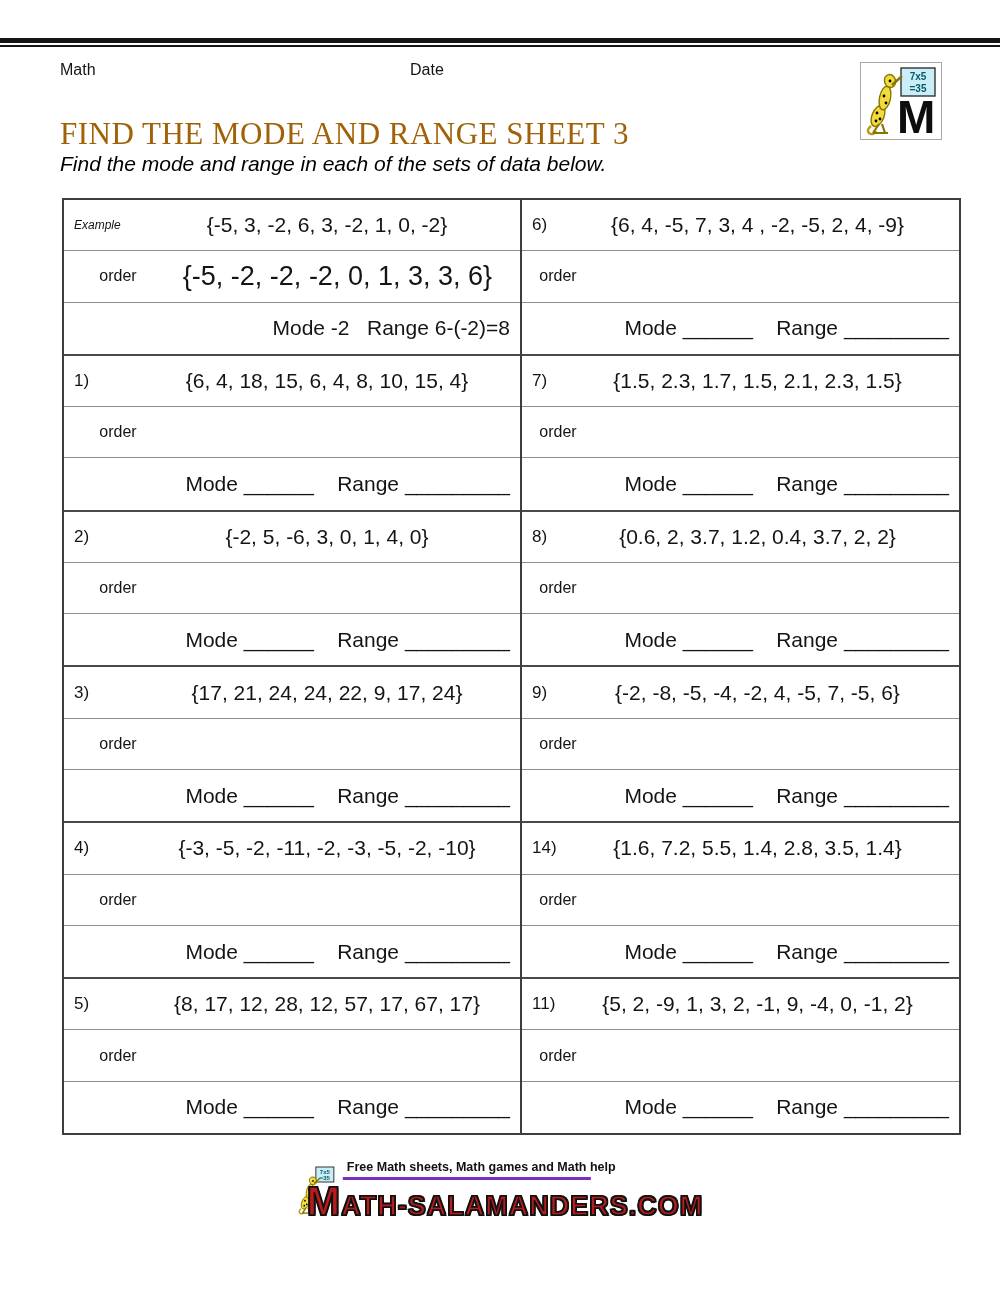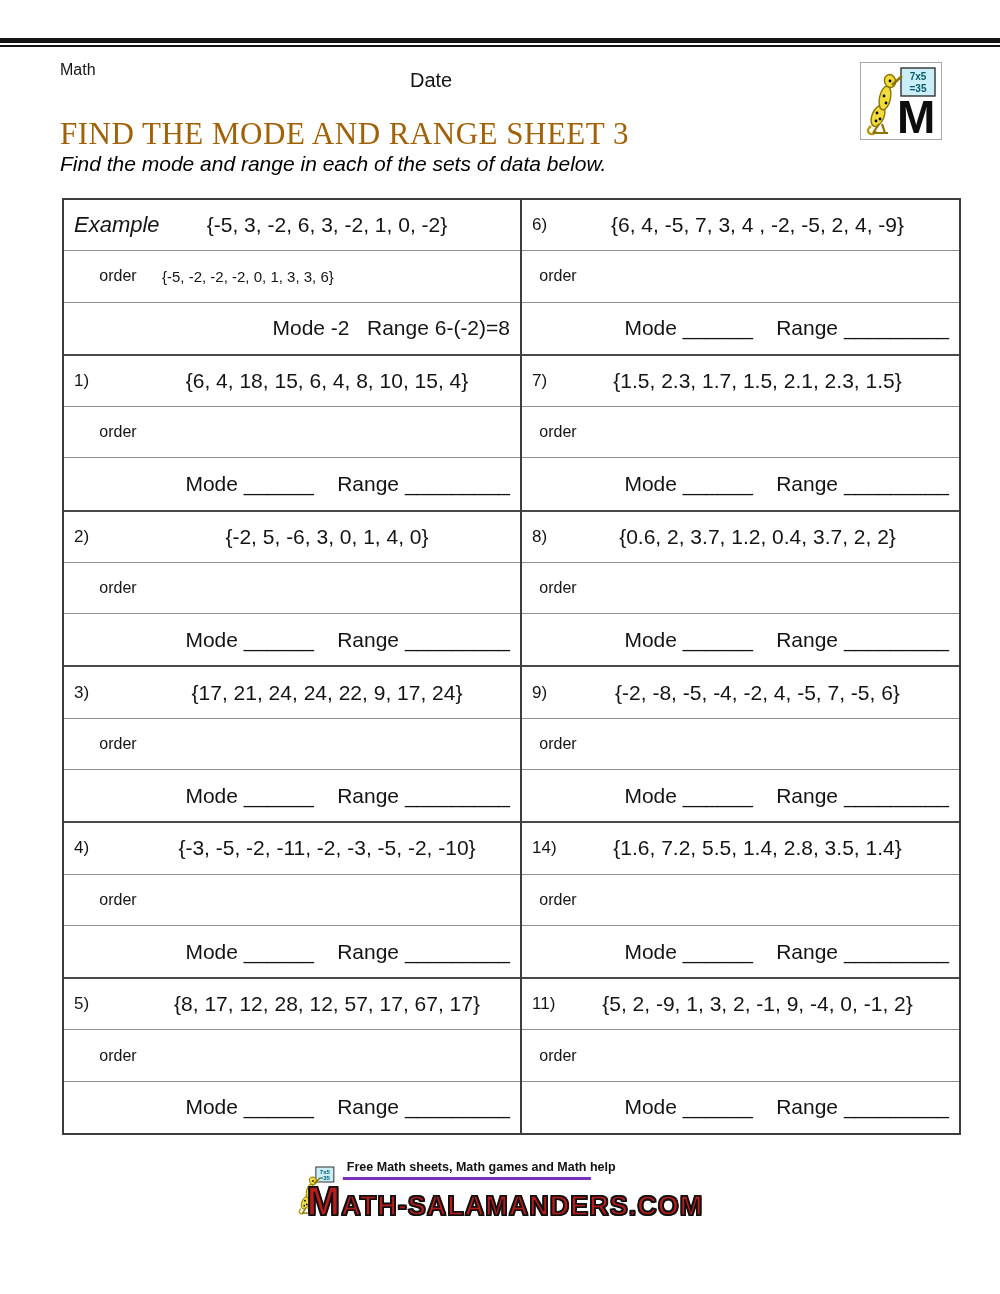--- a/index.html
+++ b/index.html
@@ -6,45 +6,45 @@
   .page{position:relative;width:1000px;height:1294px;background:#fff;overflow:hidden;
         font-family:"Liberation Sans",sans-serif;color:#141414;}
 
   
   .rule-top{position:absolute;top:38px;left:0;width:100%;}
   .rule-top .thick{height:5px;background:#141414;}
   .rule-top .gap{height:2px;background:#fff;}
   .rule-top .thin{height:2px;background:#141414;}
 
   .name-label{position:absolute;left:60px;top:61px;font-size:16px;}
-  .date-label{position:absolute;left:410px;top:61px;font-size:20px;margin-top:8px;}
+  .date-label{position:absolute;left:410px;top:61px;font-size:16px;}
 
   .logo-box{position:absolute;left:860px;top:62px;width:80px;height:76px;border:1px solid #a9a9a9;
             background:#fff;display:flex;align-items:center;justify-content:center;}
 
   .page-title{position:absolute;left:60px;top:116px;font-family:"Liberation Serif",serif;
               font-size:31px;color:#a16207;letter-spacing:.5px;white-space:nowrap;}
   .instruction{position:absolute;left:60px;top:152px;font-size:21px;font-style:italic;color:#000000;}
 
   
   .ws-table{position:absolute;left:62px;top:198px;width:899px;height:937px;
             border:2px solid #3d3d3d;display:grid;grid-template-columns:456px 1fr;box-sizing:border-box;}
   .ws-col{display:flex;flex-direction:column;}
   .ws-col.right{border-left:2px solid #3d3d3d;}
   .block{flex:1;display:grid;grid-template-rows:1fr 1fr 1fr;border-bottom:2px solid #4a4a4a;}
   .block:last-child{border-bottom:none;}
   .row{display:flex;align-items:center;padding:0 10px;border-bottom:1px solid #8f8f8f;box-sizing:border-box;}
   .row.answer-row{border-bottom:none;justify-content:flex-end;}
   .num{font-size:17px;min-width:52px;}
   .ws-col.left .num{min-width:88px;}
-  .num.em{font-style:italic;font-size:22px;}
+  .num.em{font-style:italic;font-size:12px;}
   .set{flex:1;text-align:center;font-size:21px;padding-right:18px;white-space:nowrap;}
   .order-label{font-size:16px;min-width:52px;text-align:center;}
   .ws-col.left .order-label{min-width:88px;}
-  .ordered{flex:1;text-align:left;font-size:15px;padding-right:18px;white-space:pre;}
+  .ordered{flex:1;text-align:right;font-size:27px;padding-right:18px;white-space:pre;}
   .answer{font-size:21px;white-space:pre;}
 
   
   .footer{position:absolute;left:50%;top:1160px;transform:translateX(-50%);
           display:flex;align-items:flex-start;}
   .footer svg{margin:6px -12px 0 0;}
   .footer-text{display:flex;flex-direction:column;}
   .tagline{font-size:12.5px;font-weight:bold;color:#111;padding-left:14px;white-space:nowrap;}
   .purple-line{height:3px;background:#7b2fbe;margin:3px 0 1px 10px;width:248px;}
   .site-name{font-size:27px;font-weight:800;letter-spacing:1px;color:#b91c1c;margin-left:-26px;

